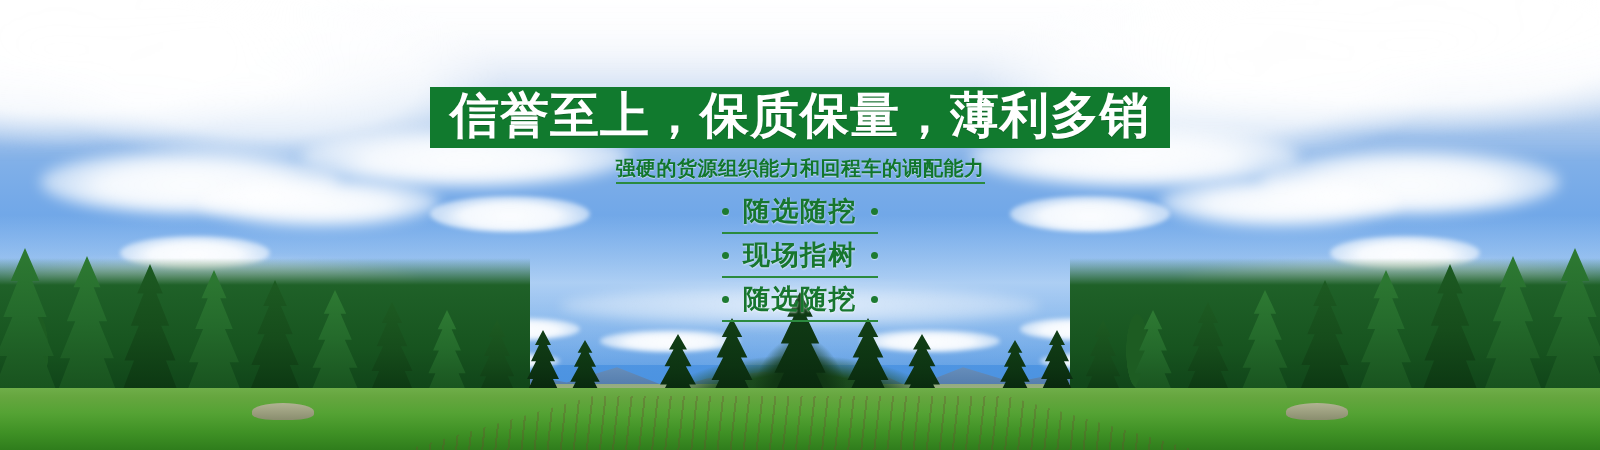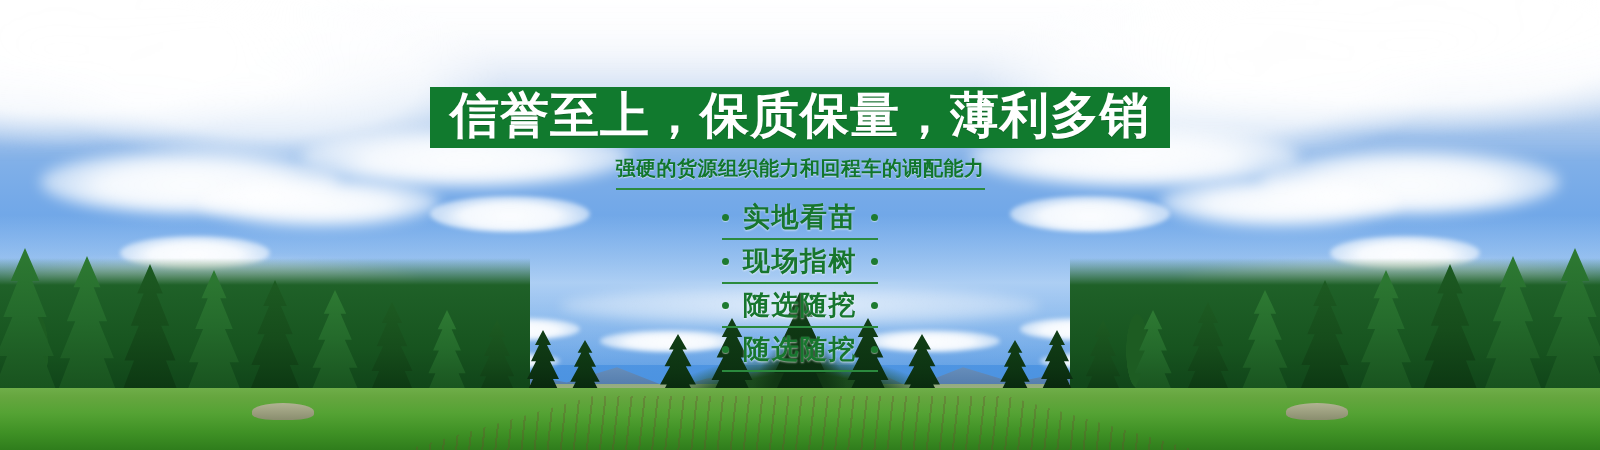--- a/index.html
+++ b/index.html
@@ -163,21 +163,21 @@
   }
 
   .subtitle {
     margin-top:7px;
     color:#11762c;
     font-size:20px;
     font-weight:bold;
     letter-spacing:.5px;
     white-space:nowrap;
     border-bottom:2px solid #2b8a3e;
-    padding-bottom:6px;
+    padding-bottom:0;
     text-shadow:0 1px 1px rgba(255,255,255,.55);
   }
 
   .feature-list {
     margin-top:9px;
     display:flex; flex-direction:column; align-items:center;
   }
   .feature-row {
     display:flex; align-items:center; justify-content:center;
     gap:14px;
@@ -285,35 +285,30 @@
   <div class="content">
 
     <div class="title-bar">
       <span class="title-text">信誉至上，保质保量，薄利多销</span>
     </div>
 
     <div class="subtitle">强硬的货源组织能力和回程车的调配能力</div>
 
     <div class="feature-list">
 
+
       <div class="feature-row">
         <span class="dot"></span>
-        <span class="ftxt">实地看苗</span>
+        <span class="ftxt">随选随挖</span>
         <span class="dot"></span>
       </div>
 
       <div class="feature-row">
         <span class="dot"></span>
         <span class="ftxt">现场指树</span>
-        <span class="dot"></span>
-      </div>
-
-      <div class="feature-row">
-        <span class="dot"></span>
-        <span class="ftxt">随选随挖</span>
         <span class="dot"></span>
       </div>
 
 
       <div class="feature-row">
         <span class="dot"></span>
         <span class="ftxt">随选随挖</span>
         <span class="dot"></span>
       </div>
 

